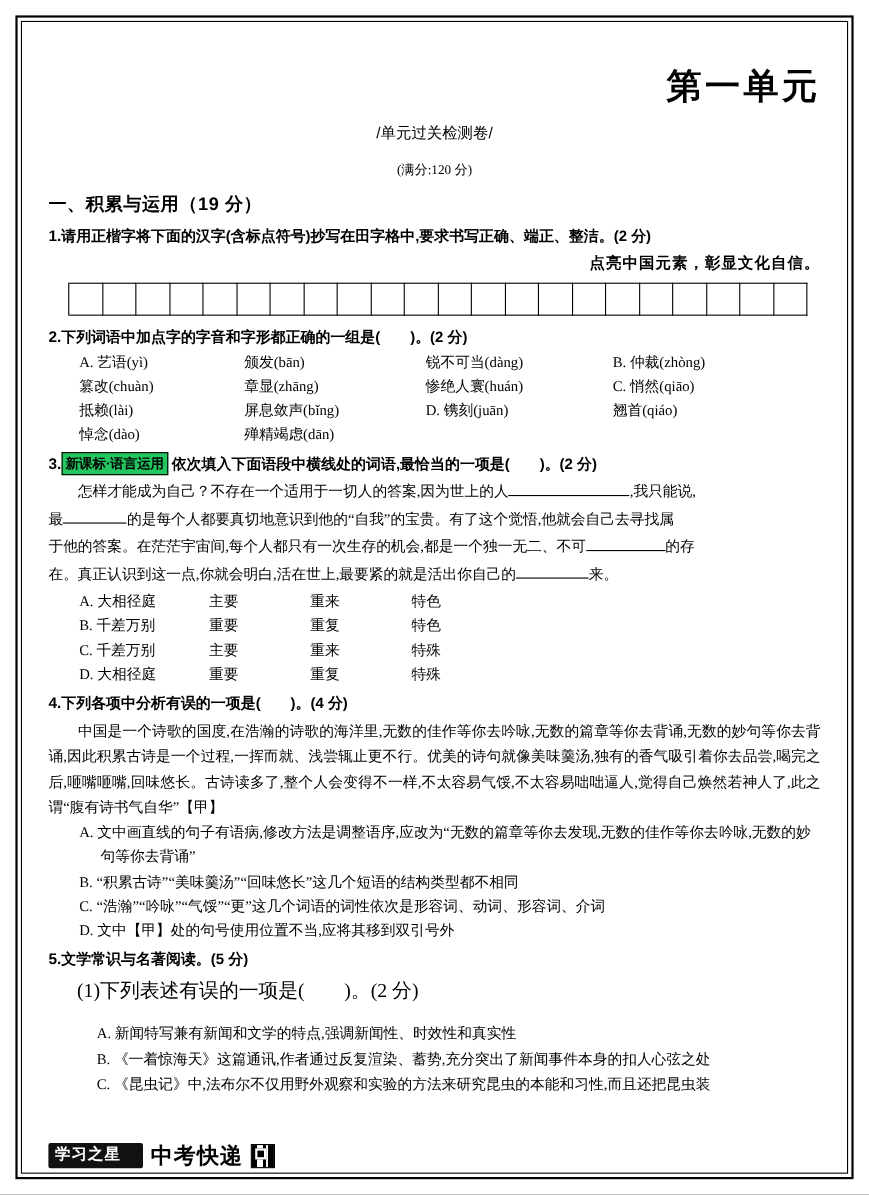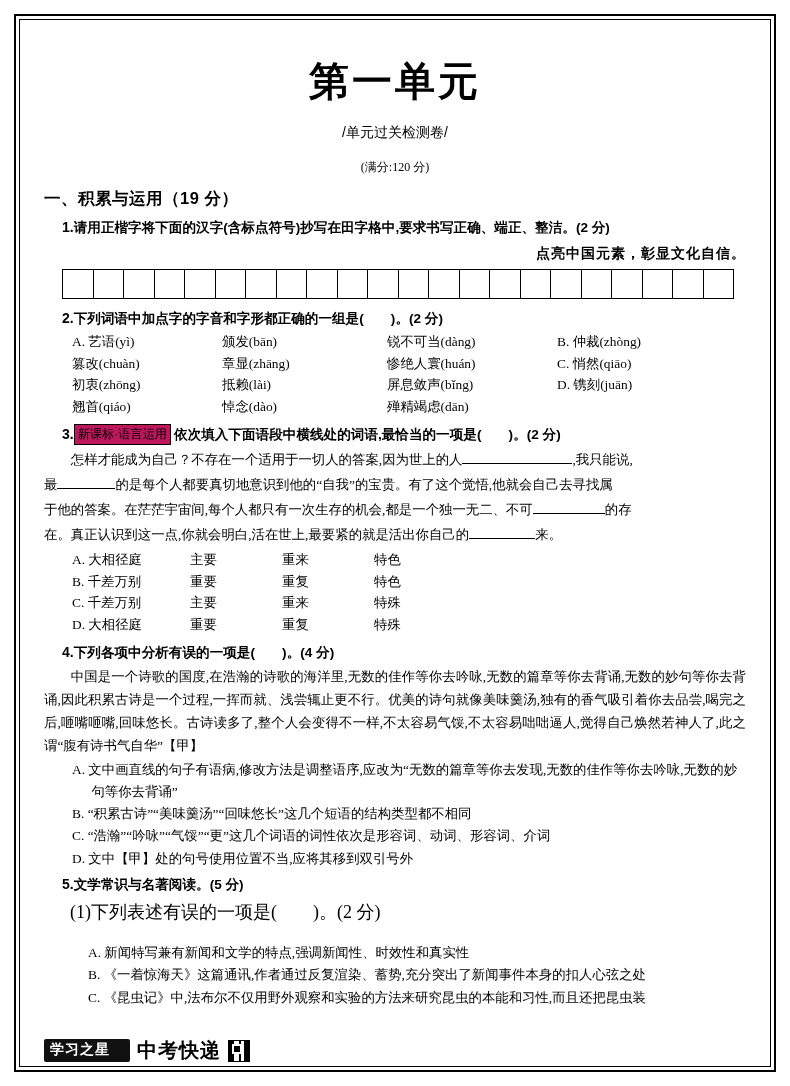--- a/index.html
+++ b/index.html
@@ -33,25 +33,25 @@
   .content {
     position: absolute;
     left: 44px;
     top: 42px;
     width: 702px;
     font-size: 13.3px;
     line-height: 1.55;
     color: #000;
   }
   .unit-title {
-    text-align: center;
-    font-size: 40px;
+    text-align: right;
+    font-size: 32px;
     font-weight: bold;
     letter-spacing: 3px;
-    font-family: Liberation Mono, monospace;
+    font-family: Liberation Sans, sans-serif;
     margin: 12px 0 2px 0;
   }
   .unit-sub {
     text-align: center;
     font-size: 14px;
     margin: 6px 0 0 0;
     font-family: "Liberation Sans", "DejaVu Sans", sans-serif;
   }
   .score-line {
     text-align: center;
@@ -59,21 +59,21 @@
     margin: 14px 0 4px 0;
   }
   .section-head {
     font-size: 16.5px;
     font-weight: bold;
     font-family: "Liberation Sans", "DejaVu Sans", sans-serif;
     margin: 10px 0 5px 0;
     letter-spacing: 0.5px;
   }
   .q {
-    margin: 3px 0 0 18px;
+    margin: 3px 0 0 0;
   }
   .q-num {
     font-weight: bold;
     font-family: "Liberation Sans", "DejaVu Sans", sans-serif;
     font-size: 14px;
   }
   .q-text {
     font-weight: bold;
     font-family: "Liberation Sans", "DejaVu Sans", sans-serif;
     font-size: 13.6px;
@@ -104,23 +104,23 @@
     margin: 1px 0 0 28px;
     font-size: 13.4px;
     line-height: 1.62;
   }
   .opts4 > div { white-space: nowrap; }
   .tagbox {
     display: inline-block;
     border: 1.3px solid #000;
     padding: 0 3px;
     font-size: 12.2px;
-    font-weight: normal;
-    font-family: "Liberation Sans", "DejaVu Sans", sans-serif;
-    background: #be185d;
+    font-weight: bold;
+    font-family: "Liberation Sans", "DejaVu Sans", sans-serif;
+    background: #22c55e;
     position: relative;
     top: -1px;
   }
   .para {
     text-indent: 2em;
     margin: 2px 0 0 0;
     font-size: 13.4px;
     line-height: 1.72;
     text-align: justify;
   }
@@ -226,21 +226,20 @@
     </div>
     <div class="opts4">
       <div>A. 艺语(yì)</div>
       <div>颁发(bān)</div>
       <div>锐不可当(dàng)</div>
       <div>B. 仲裁(zhòng)</div>
       <div>篡改(chuàn)</div>
       <div>章显(zhāng)</div>
       <div>惨绝人寰(huán)</div>
       <div>C. 悄然(qiāo)</div>
-      <div>初衷(zhōng)</div>
       <div>抵赖(lài)</div>
       <div>屏息敛声(bǐng)</div>
       <div>D. 镌刻(juān)</div>
       <div>翘首(qiáo)</div>
       <div>悼念(dào)</div>
       <div>殚精竭虑(dān)</div>
     </div>
 
     <div class="q" style="margin-top:6px;">
       <span class="q-num">3.</span><span class="tagbox">新课标·语言运用</span><span class="q-text" style="margin-left:3px;">依次填入下面语段中横线处的词语,最恰当的一项是(　　)。(2 分)</span>

